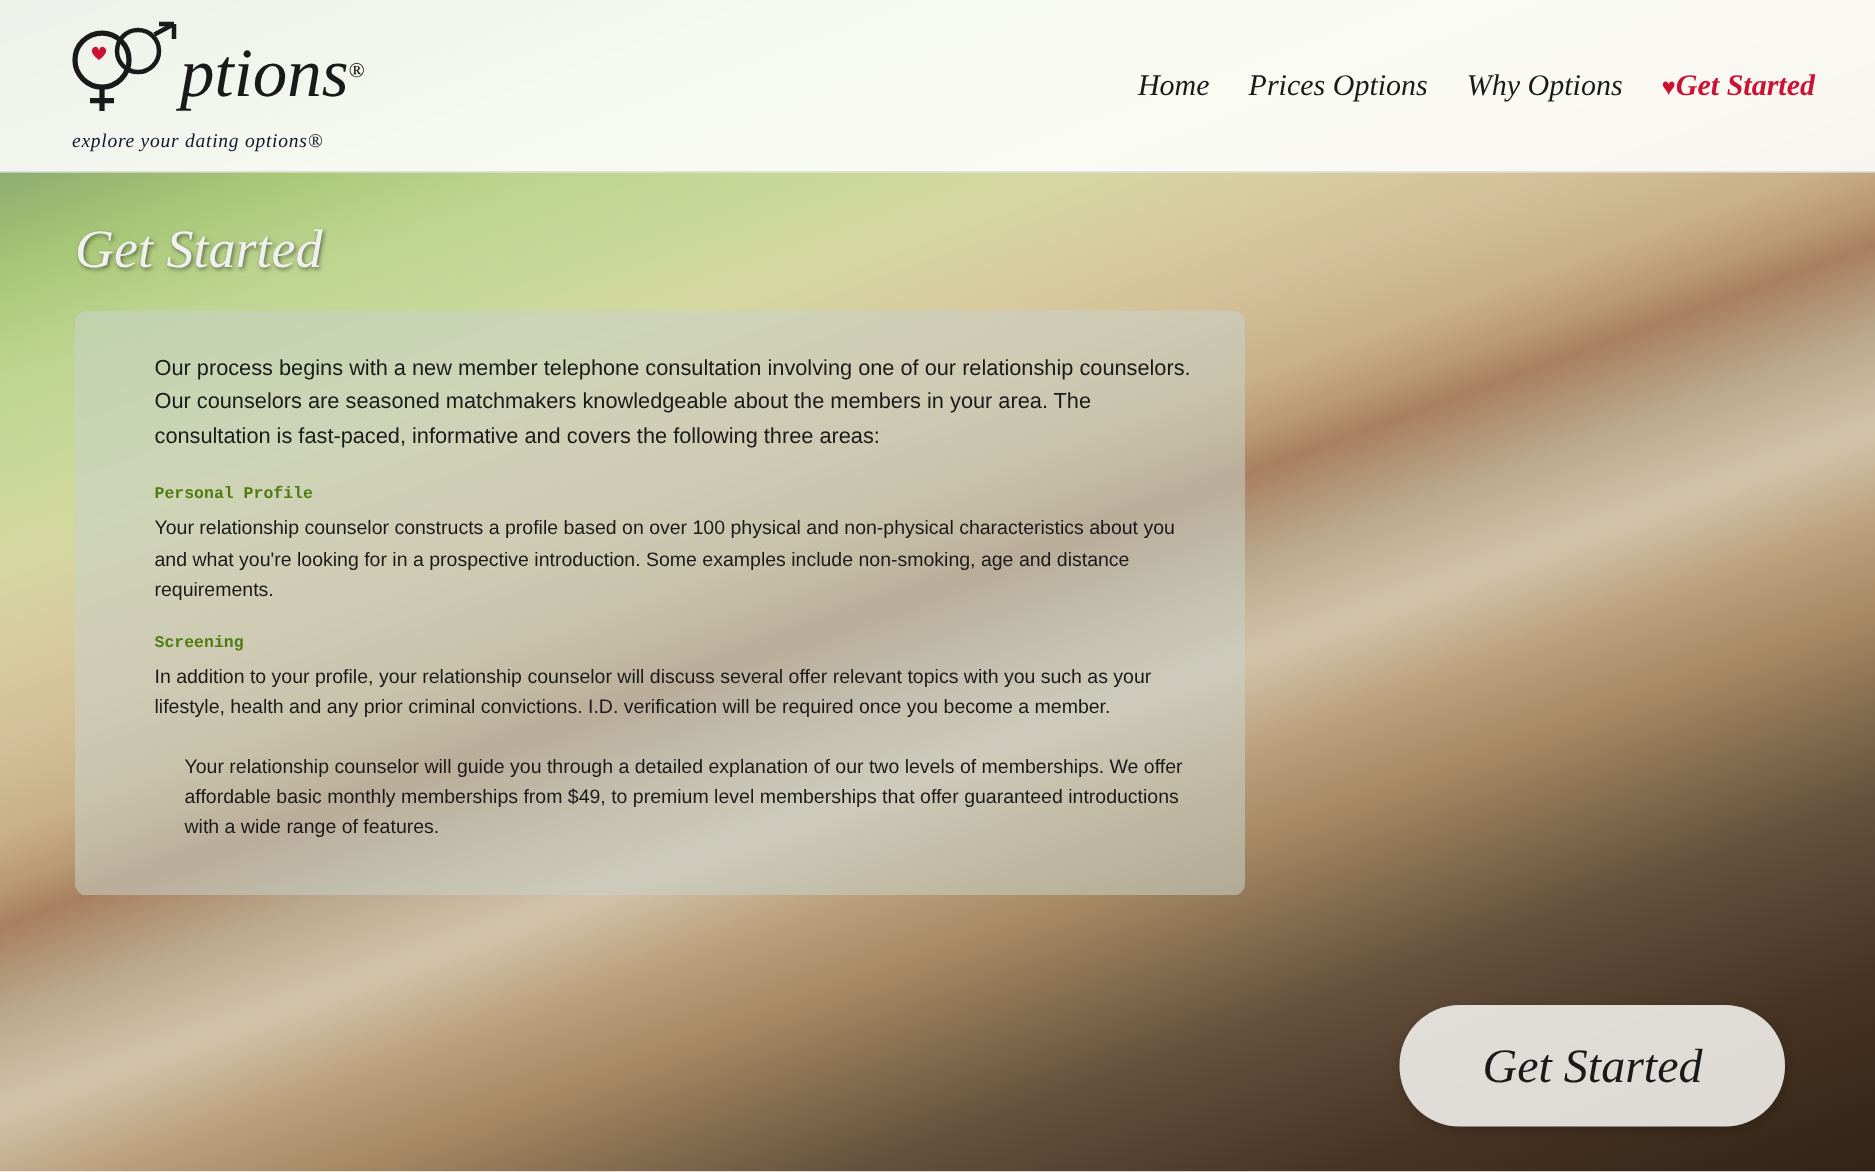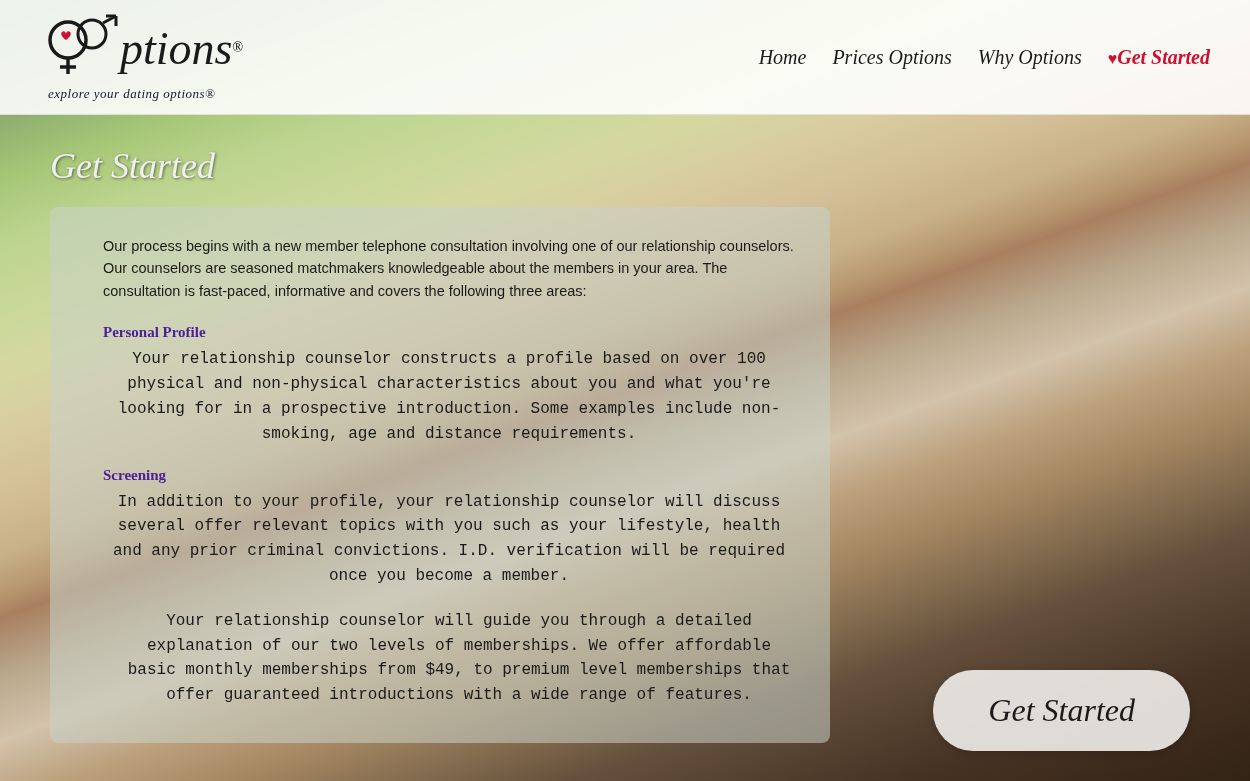--- a/index.html
+++ b/index.html
@@ -126,34 +126,33 @@
 
     .intro-text {
       font-size: 14.5px;
       line-height: 1.55;
       color: #1a1a1a;
       font-family: Arial, sans-serif;
       margin-bottom: 22px;
     }
 
     .section-title {
-      font-size: 15px;
+      font-size: 11px;
       font-weight: bold;
-      color: #4c1d95;
-      font-family: Liberation Serif, serif;
+      color: #4d7c0f;
+      font-family: Liberation Mono, monospace;
       margin-bottom: 6px;
     }
 
     .section-text {
-      font-size: 16px;
+      font-size: 13px;
       line-height: 1.55;
       color: #1a1a1a;
-      font-family: Liberation Mono, monospace;
+      font-family: Liberation Sans, sans-serif;
       margin-bottom: 20px;
-      text-align: center;
     }
 
     
     .get-started-btn-wrap {
       position: absolute;
       bottom: 30px;
       right: 60px;
       z-index: 10;
     }
 

